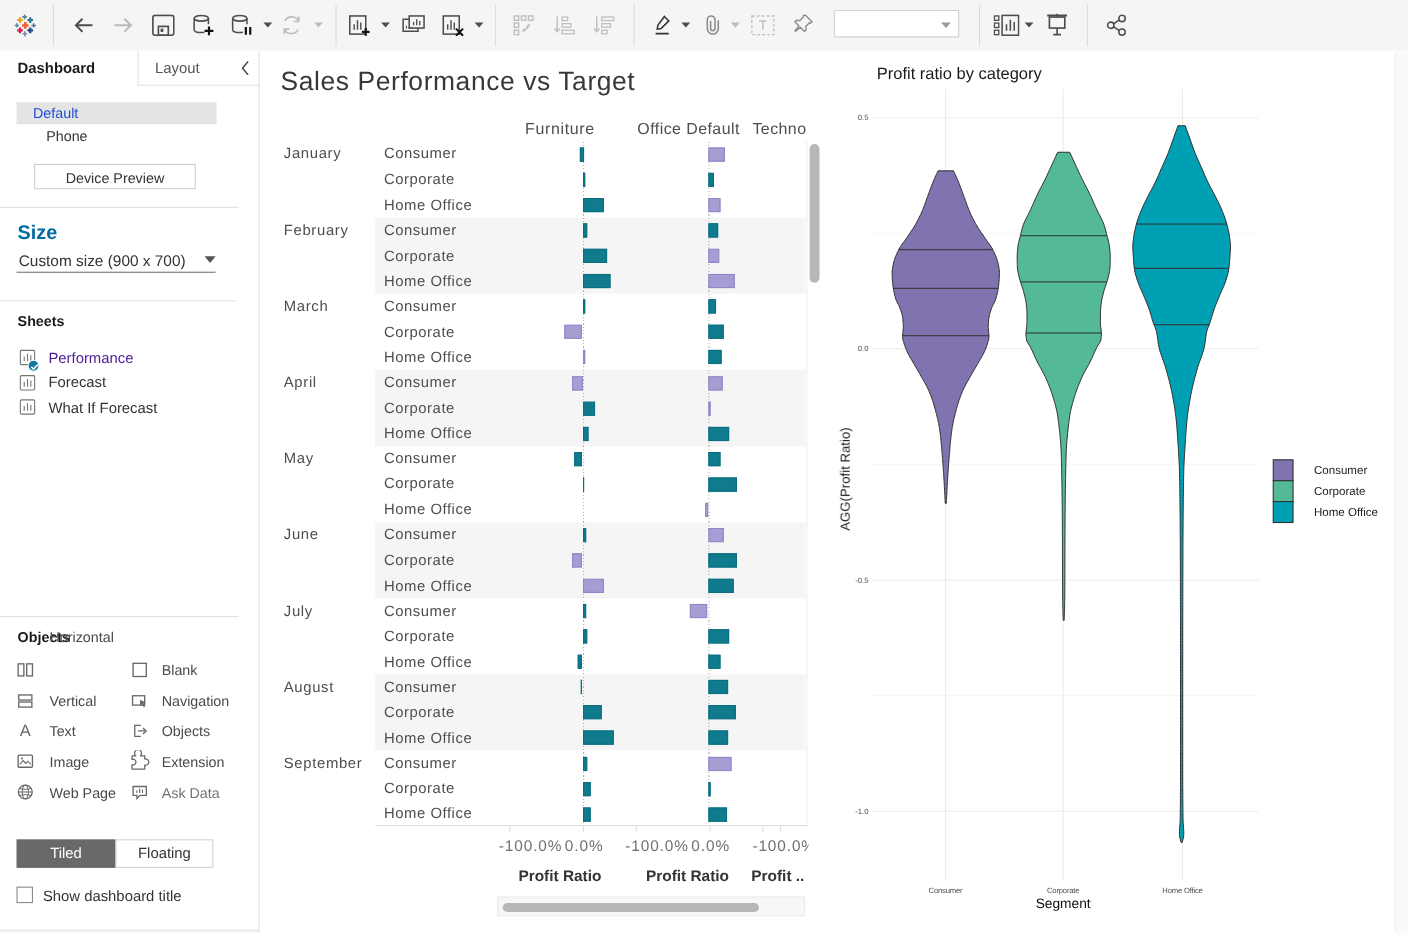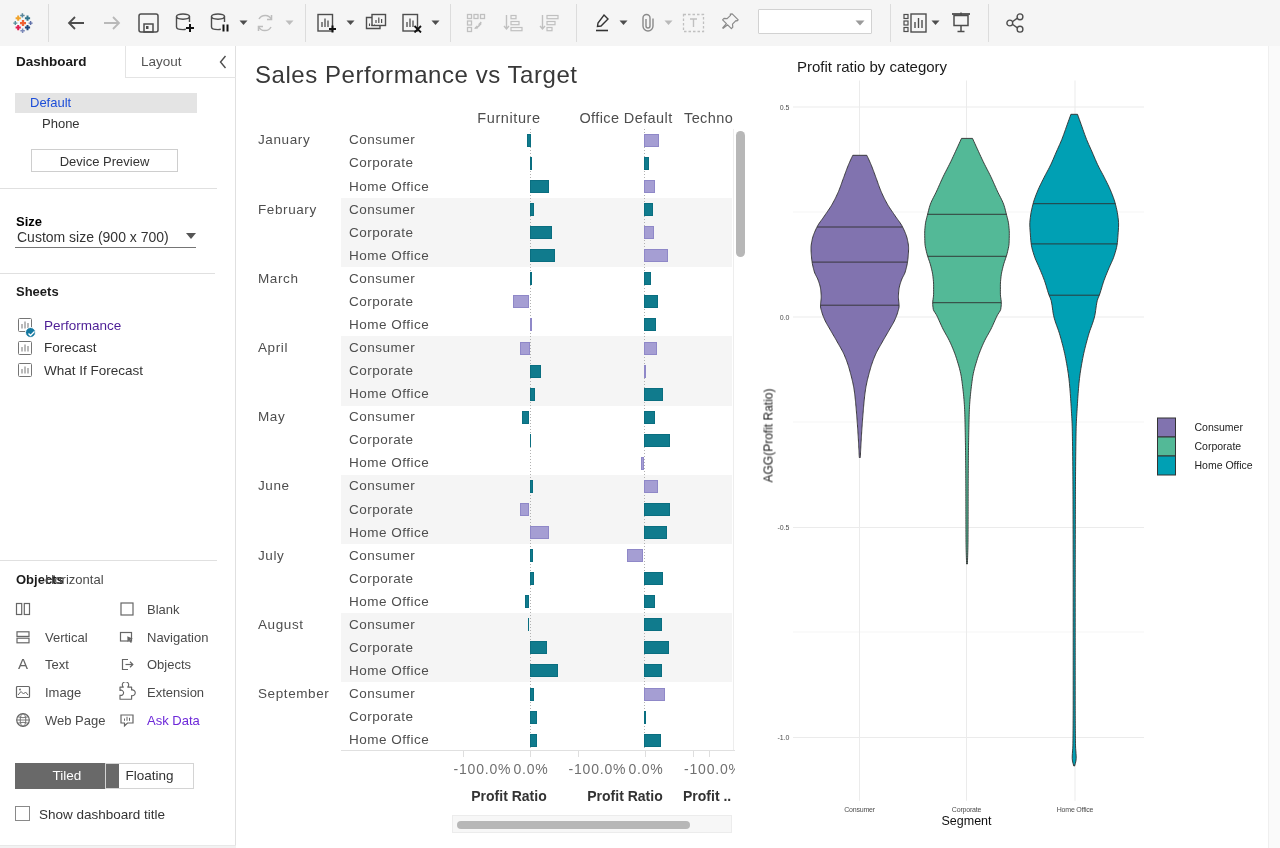--- a/index.html
+++ b/index.html
@@ -165,21 +165,21 @@
 <div style="position:absolute;left:16px;top:54px;font-size:13.5px;font-weight:bold;color:#1b1b1b">Dashboard</div>
 <div style="position:absolute;left:141px;top:54px;font-size:13.5px;color:#555">Layout</div>
 <svg width="8" height="14" viewBox="0 0 8 14" style="position:absolute;left:219px;top:55px">
     <path d="M6.5 1 L1.5 7 L6.5 13" stroke="#4d4d4d" stroke-width="1.4" fill="none"></path>
   </svg>
 <div style="position:absolute;left:15px;top:93px;width:182px;height:20px;background:#e4e4e4"></div>
 <div style="position:absolute;left:30px;top:95px;font-size:13px;color:#1d4ed8">Default</div>
 <div style="position:absolute;left:42px;top:116px;font-size:13px;color:#333">Phone</div>
 <div style="position:absolute;left:31px;top:149px;width:147px;height:23px;border:1px solid #cecece;font-size:13px;color:#333;text-align:center;line-height:23px">Device Preview</div>
 <div style="position:absolute;left:0;top:188px;width:217px;height:1px;background:#e0e0e0"></div>
-<div style="position:absolute;left:16px;top:214px;font-size:13px;font-weight:bold;color:#000000">Size</div>
+<div style="position:absolute;left:16px;top:201px;font-size:18px;font-weight:bold;color:#0369a1">Size</div>
 <div style="position:absolute;left:17px;top:229px;font-size:14px;color:#333">Custom size (900 x 700)</div>
 <div style="position:absolute;left:186px;top:233px;width:0;height:0;border-left:5px solid transparent;border-right:5px solid transparent;border-top:6px solid #555"></div>
 <div style="position:absolute;left:15px;top:247px;width:181px;height:1px;background:#757575"></div>
 <div style="position:absolute;left:0;top:273px;width:215px;height:1px;background:#e0e0e0"></div>
 <div style="position:absolute;left:16px;top:284px;font-size:13px;font-weight:bold;color:#1b1b1b">Sheets</div>
 <div style="position:absolute;left:17px;top:317px"><svg width="16" height="16" viewBox="0 0 16 16">
       <rect x="1.5" y="1.5" width="13" height="13" rx="1" fill="none" stroke="#757575"></rect>
       <line x1="5" y1="11.5" x2="5" y2="7" stroke="#757575"></line>
       <line x1="8" y1="11.5" x2="8" y2="4.5" stroke="#757575"></line>
       <line x1="11" y1="11.5" x2="11" y2="6" stroke="#757575"></line>
@@ -250,22 +250,22 @@
     <line x1="1.7" y1="8" x2="14.3" y2="8" stroke="#666" stroke-width="0.9"></line>
     <path d="M2.7 4.8 Q8 6.6 13.3 4.8 M2.7 11.2 Q8 9.4 13.3 11.2" fill="none" stroke="#666" stroke-width="0.9"></path>
   </svg>
 <div style="position:absolute;left:45px;top:713px;font-size:13px;color:#4a4a4a">Web Page</div>
 <svg width="16" height="16" viewBox="0 0 16 16" style="position:absolute;left:119px;top:712px">
     <path d="M2 3 H14 V11 H8.5 L5.5 13.8 V11 H2 Z" fill="none" stroke="#666" stroke-width="1.2"></path>
     <line x1="5.5" y1="8.8" x2="5.5" y2="6.5" stroke="#666"></line>
     <line x1="8" y1="8.8" x2="8" y2="4.8" stroke="#666"></line>
     <line x1="10.5" y1="8.8" x2="10.5" y2="5.8" stroke="#666"></line>
   </svg>
-<div style="position:absolute;left:147px;top:713px;font-size:13px;color:#6d28d9">Ask Data</div>
-<div style="position:absolute;left:15px;top:763px;width:104px;height:26px;background:#696969;color:#fff;font-size:13.5px;text-align:center;line-height:26px">Tiled</div>
+<div style="position:absolute;left:147px;top:713px;font-size:13px;color:#737373">Ask Data</div>
+<div style="position:absolute;left:15px;top:763px;width:90px;height:26px;background:#696969;color:#fff;font-size:13.5px;text-align:center;line-height:26px">Tiled</div>
 <div style="position:absolute;left:105px;top:763px;width:89px;height:26px;border:1px solid #d4d4d4;box-sizing:border-box;color:#333;font-size:13.5px;text-align:center;line-height:24px">Floating</div>
 <div style="position:absolute;left:15px;top:806px;width:15px;height:15px;border:1px solid #898989;background:#fff"></div>
 <div style="position:absolute;left:39px;top:807px;font-size:13.5px;color:#333">Show dashboard title</div>
 
 <div style="position:absolute;left:1268px;top:46px;width:12px;height:802px;background:#fafafa;border-left:1px solid #efefef"></div>
 <div style="position:absolute;left:255px;top:61px;font-size:24px;color:#383838;letter-spacing:0.55px">Sales Performance vs Target</div>
 <div style="position:absolute;left:459px;top:110px;width:100px;text-align:center;font-size:14.5px;letter-spacing:0.6px;color:#4e4e4e">Furniture</div>
 <div style="position:absolute;left:560px;top:110px;width:132px;text-align:center;font-size:14.5px;letter-spacing:0.4px;color:#4e4e4e">Office Default</div>
 <div style="position:absolute;left:684px;top:110px;width:53px;overflow:hidden;white-space:nowrap;font-size:14.5px;letter-spacing:0.4px;color:#4e4e4e">Techno</div>
 <div style="position:absolute;left:341px;top:198.0px;width:390.5px;height:69.2px;background:#f5f5f5"></div>

